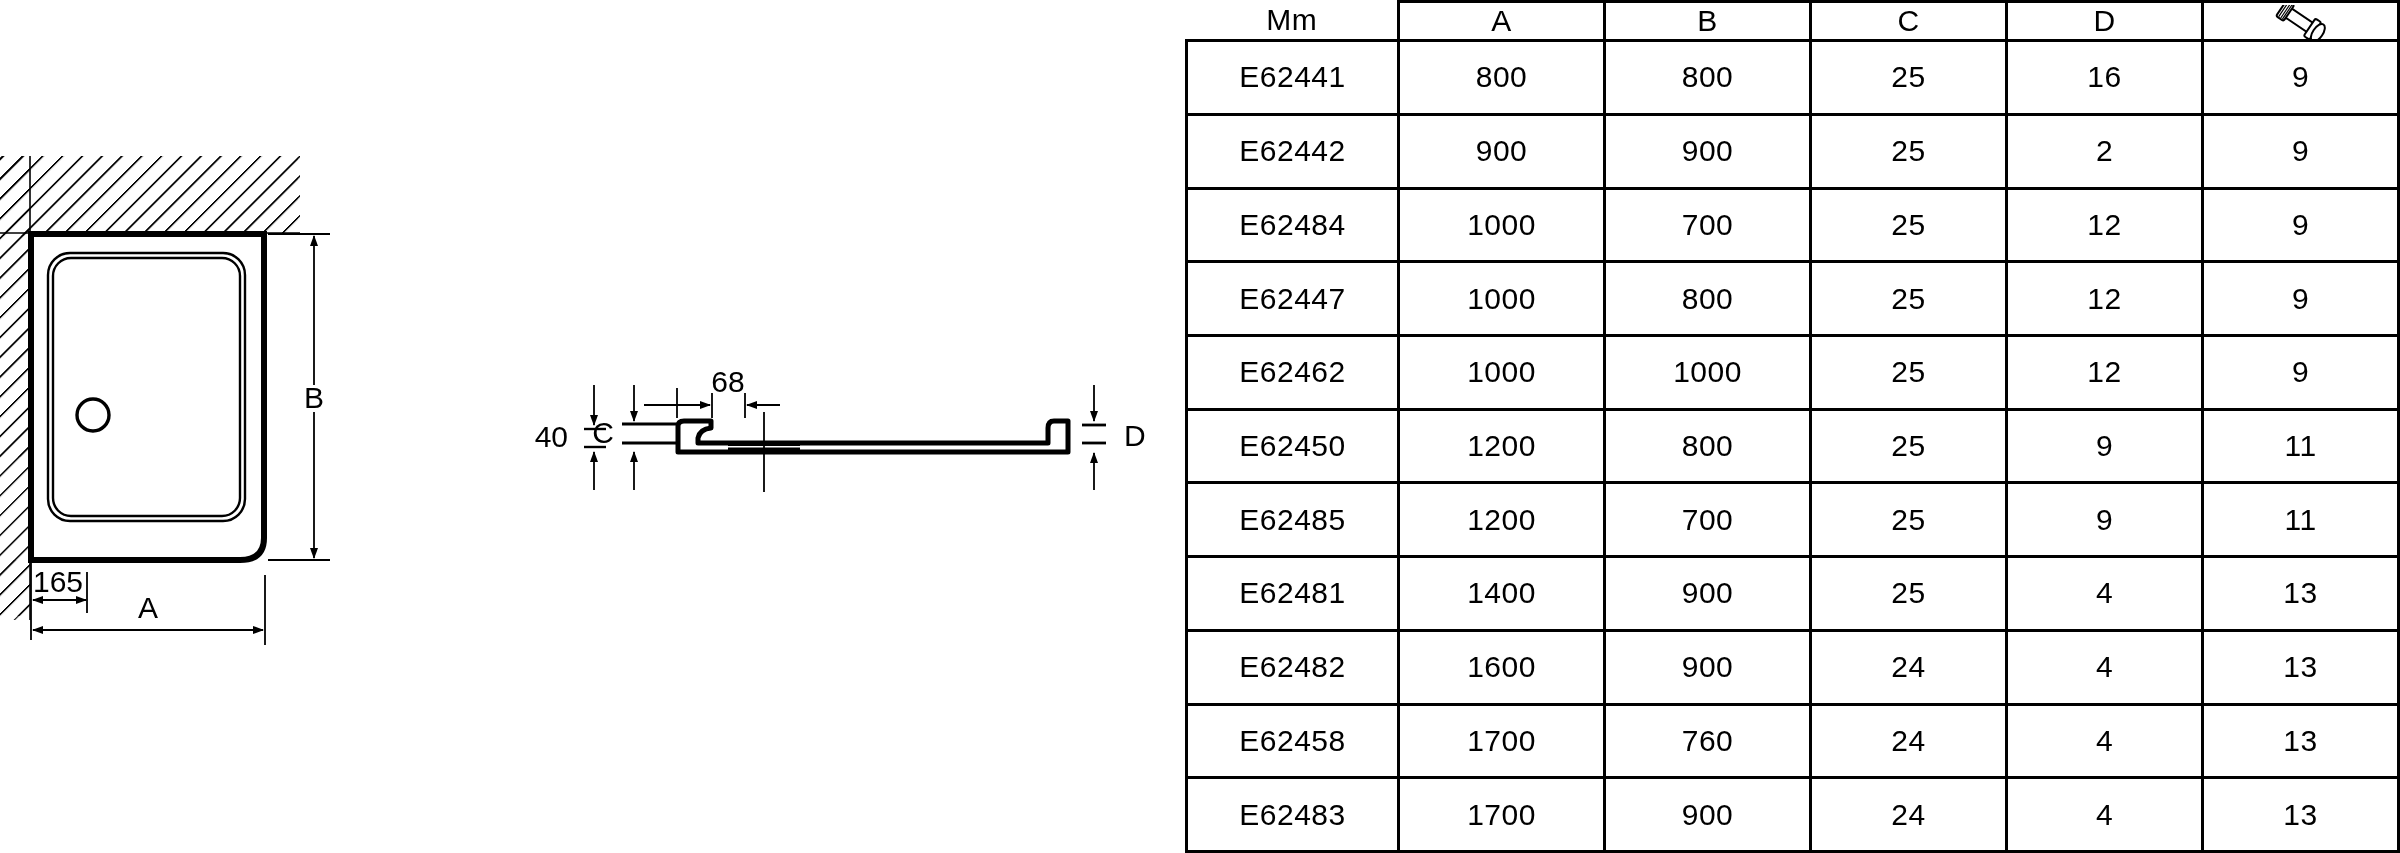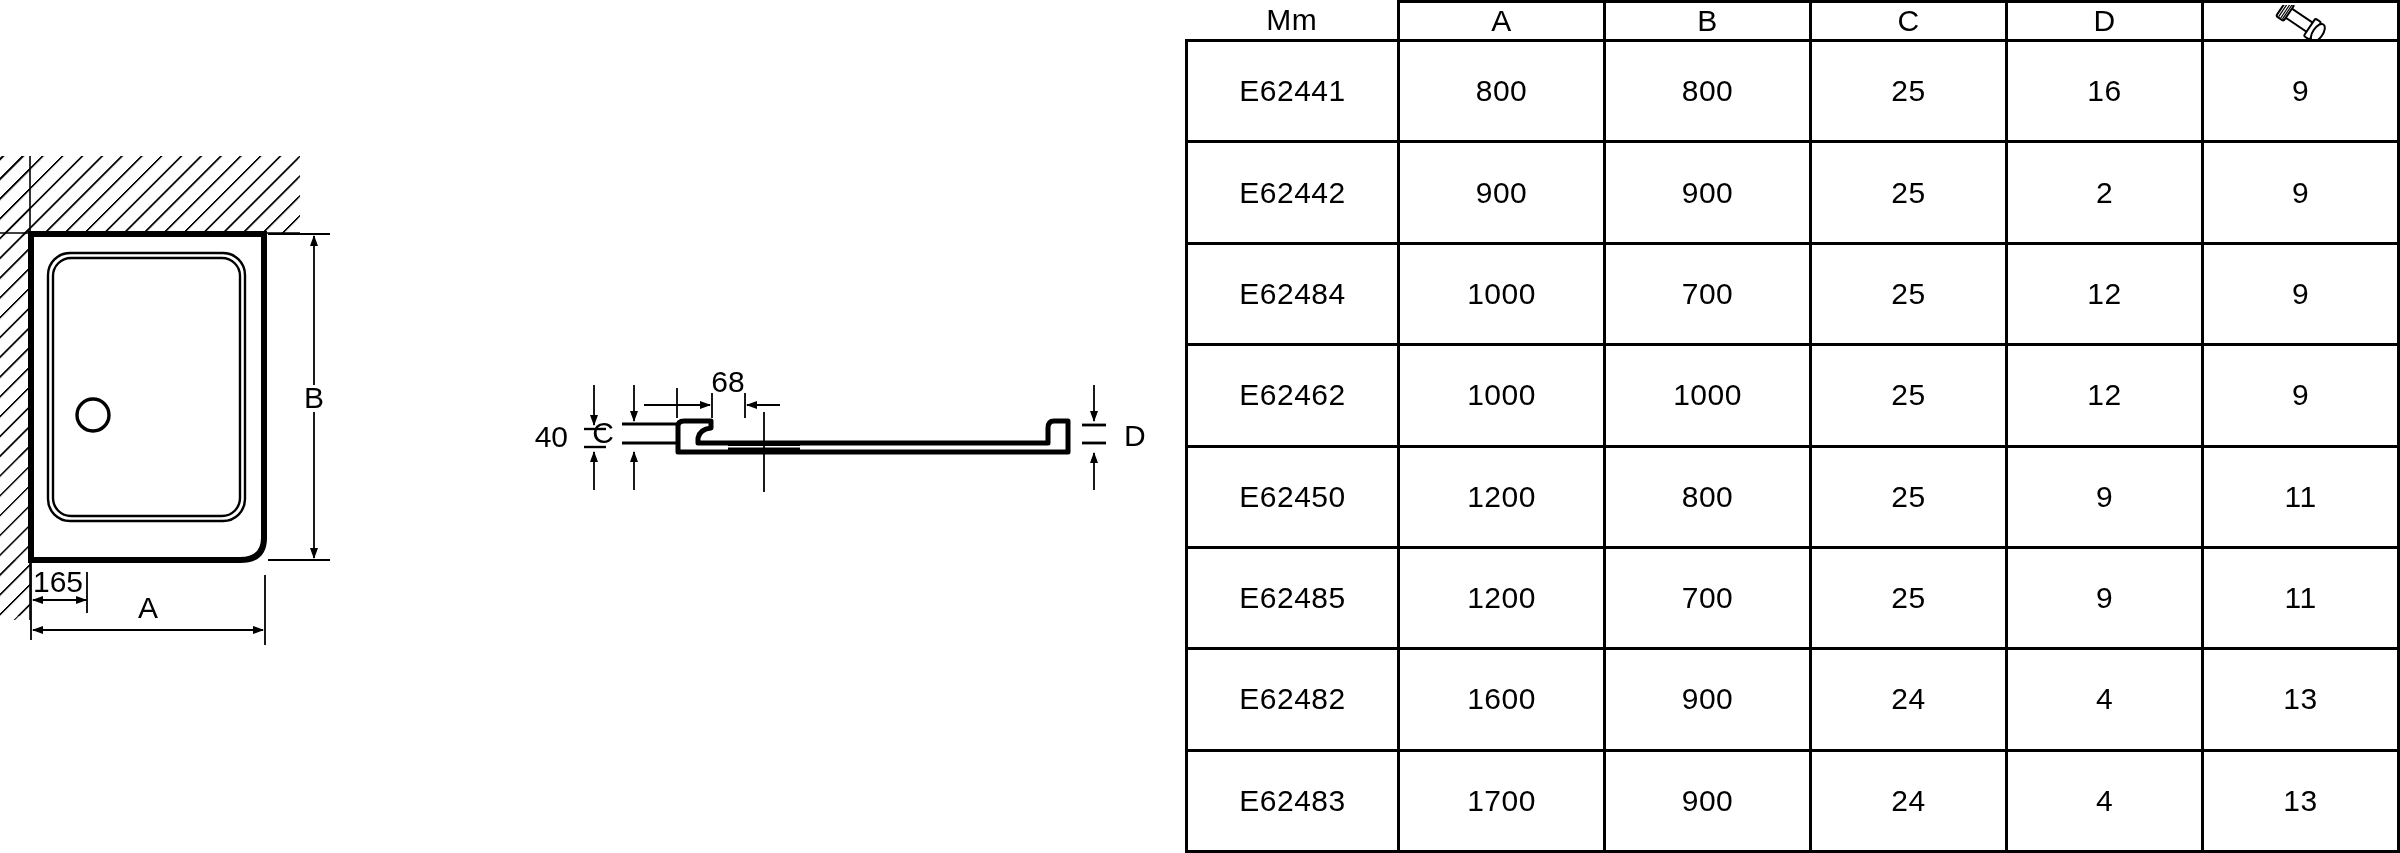--- a/index.html
+++ b/index.html
@@ -304,20 +304,28 @@
           </tr>
           <tr>
             <td>E62484</td>
             <td>1000</td>
             <td>700</td>
             <td>25</td>
             <td>12</td>
             <td>9</td>
           </tr>
           <tr>
+            <td>E62447</td>
+            <td>1000</td>
+            <td>800</td>
+            <td>25</td>
+            <td>12</td>
+            <td>9</td>
+          </tr>
+          <tr>
             <td>E62462</td>
             <td>1000</td>
             <td>1000</td>
             <td>25</td>
             <td>12</td>
             <td>9</td>
           </tr>
           <tr>
             <td>E62450</td>
             <td>1200</td>
@@ -328,32 +336,48 @@
           </tr>
           <tr>
             <td>E62485</td>
             <td>1200</td>
             <td>700</td>
             <td>25</td>
             <td>9</td>
             <td>11</td>
           </tr>
           <tr>
+            <td>E62481</td>
+            <td>1400</td>
+            <td>900</td>
+            <td>25</td>
+            <td>4</td>
+            <td>13</td>
+          </tr>
+          <tr>
             <td>E62482</td>
             <td>1600</td>
             <td>900</td>
             <td>24</td>
             <td>4</td>
             <td>13</td>
           </tr>
           <tr>
-            <td>E62483</td>
+            <td>E62458</td>
             <td>1700</td>
-            <td>900</td>
+            <td>760</td>
             <td>24</td>
             <td>4</td>
             <td>13</td>
           </tr>
+          <tr>
+            <td>E62483</td>
+            <td>1700</td>
+            <td>900</td>
+            <td>24</td>
+            <td>4</td>
+            <td>13</td>
+          </tr>
         </tbody>
     </table>
   </div>
 
 </div>
 
 </body></html>

